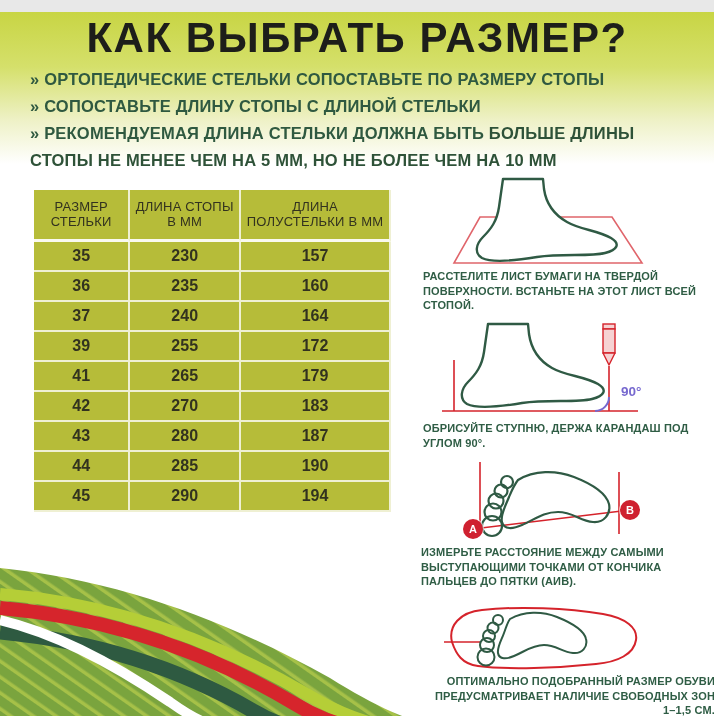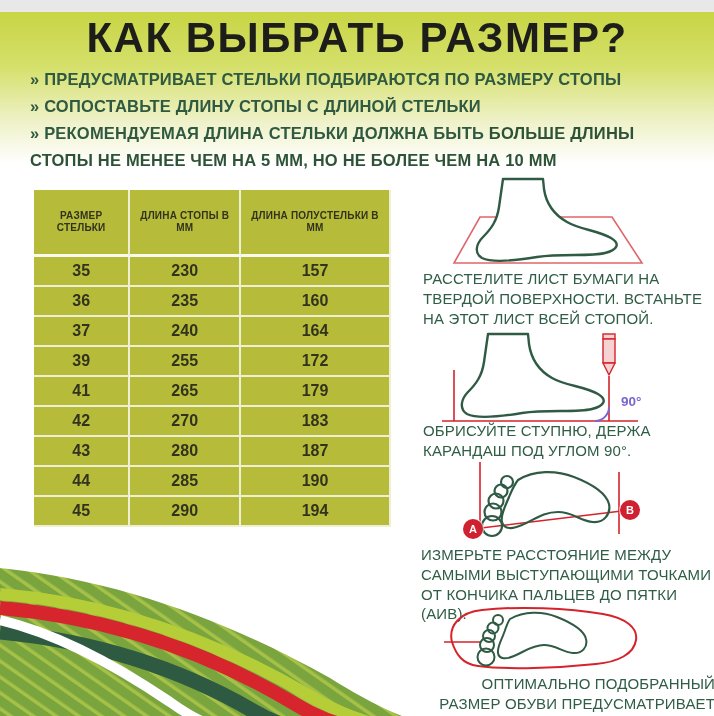--- a/index.html
+++ b/index.html
@@ -22,28 +22,28 @@
   #size-table{
     position:absolute;left:34px;top:178px;width:357px;
     border-collapse:separate;border-spacing:0;table-layout:fixed;
   }
   #size-table th,#size-table td{
     background:#b6bc39;color:#32321f;text-align:center;vertical-align:middle;
     border-right:2px solid rgba(255,255,255,.78);
     border-bottom:2px solid rgba(255,255,255,.78);
   }
   #size-table th{
-    font-size:10px;font-weight:700;line-height:1.18;padding:20px 2px;
+    font-size:13px;font-weight:400;line-height:1.18;padding:9px 2px;
     border-bottom:3px solid rgba(255,255,255,.92);letter-spacing:.2px;
   }
   #size-table td{font-size:16px;font-weight:700;height:26px;padding:1px 0;text-align:center;}
   #size-table col.c1{width:27%;} #size-table col.c2{width:31%;} #size-table col.c3{width:42%;}
   
   .instr{
-    position:absolute;width:292px;font-size:15px;font-weight:400;
+    position:absolute;width:292px;font-size:11px;font-weight:700;
     color:#2f5d45;line-height:1.32;letter-spacing:.15px;
   }
   .illus{position:absolute;}
   .angle-label{
     position:absolute;left:191px;top:64px;font-size:13.5px;font-weight:800;color:#7668cf;
   }
   .badge{
     position:absolute;width:20px;height:20px;border-radius:50%;
     background:#cf2130;color:#ffffff;font-size:11px;font-weight:800;
     display:flex;align-items:center;justify-content:center;
@@ -52,21 +52,21 @@
   .swoosh{position:absolute;left:0;top:540px;pointer-events:none;}
 </style>
 </head>
 <body>
 
 <div id="page">
 
   <div class="title">КАК ВЫБРАТЬ РАЗМЕР?</div>
 
   <div class="bullets">
-    <div class="bullet">» ПРЕДУСМАТРИВАЕТ СТЕЛЬКИ ПОДБИРАЮТСЯ ПО РАЗМЕРУ СТОПЫ</div>
+    <div class="bullet">» ОРТОПЕДИЧЕСКИЕ СТЕЛЬКИ СОПОСТАВЬТЕ ПО РАЗМЕРУ СТОПЫ</div>
     <div class="bullet">» СОПОСТАВЬТЕ ДЛИНУ СТОПЫ С ДЛИНОЙ СТЕЛЬКИ</div>
     <div class="bullet"><span>» РЕКОМЕНДУЕМАЯ ДЛИНА СТЕЛЬКИ ДОЛЖНА БЫТЬ </span><span class="xbold">БОЛЬШЕ ДЛИНЫ СТОПЫ НЕ МЕНЕЕ ЧЕМ НА 5 ММ, НО НЕ БОЛЕЕ ЧЕМ НА 10 ММ</span></div>
   </div>
 
   <table id="size-table">
     <colgroup>
         <col class="c1">
         <col class="c2">
         <col class="c3">
       </colgroup>
@@ -127,21 +127,21 @@
   </table>
 
   <svg class="illus" style="left:447px;top:165px;" width="212" height="92" viewBox="0 0 212 92">
     <path d="M 33,40 L 165,40 L 195,86 L 7,86 Z" fill="none" stroke="#e0656b" stroke-width="1.6"></path>
     <path d="M 56,2 L 52,30 C 50,44 44,52 36,60 C 29,67 27,76 35,81
           C 45,86 66,84 90,80 C 116,76 142,80 158,76 C 170,73 174,67 164,61
           C 150,53 134,53 120,45 C 106,37 99,26 97,12 L 96,2 Z" fill="#ffffff" stroke="#2f5a44" stroke-width="2.4" stroke-linejoin="round"></path>
   </svg>
   <div class="instr" style="left:423px;top:257px;">РАССТЕЛИТЕ ЛИСТ БУМАГИ НА ТВЕРДОЙ ПОВЕРХНОСТИ. ВСТАНЬТЕ НА ЭТОТ ЛИСТ ВСЕЙ СТОПОЙ.</div>
 
-  <div class="illus" style="left:430px;top:318px;width:245px;height:100px;">
+  <div class="illus" style="left:430px;top:308px;width:245px;height:100px;">
     <svg width="245" height="100" viewBox="0 0 245 100">
       <line x1="24" y1="40" x2="24" y2="91" stroke="#d5232b" stroke-width="1.6"></line>
       <line x1="12" y1="91" x2="208" y2="91" stroke="#d5232b" stroke-width="1.6"></line>
       <line x1="179" y1="46" x2="179" y2="91" stroke="#d5232b" stroke-width="1.6"></line>
       <path d="M 58,4 L 54,32 C 52,46 46,54 38,62 C 31,69 29,79 37,84
             C 47,89 68,87 92,83 C 118,79 146,83 162,79 C 174,76 178,70 168,64
             C 154,56 136,56 122,48 C 108,40 101,28 99,14 L 98,4 Z" fill="#ffffff" stroke="#2f5a44" stroke-width="2.4" stroke-linejoin="round"></path>
       <g>
         <rect x="173" y="4" width="12" height="5" fill="#f6d2d3" stroke="#d5232b" stroke-width="1.4"></rect>
         <rect x="173" y="9" width="12" height="24" fill="#f6d2d3" stroke="#d5232b" stroke-width="1.4"></rect>

